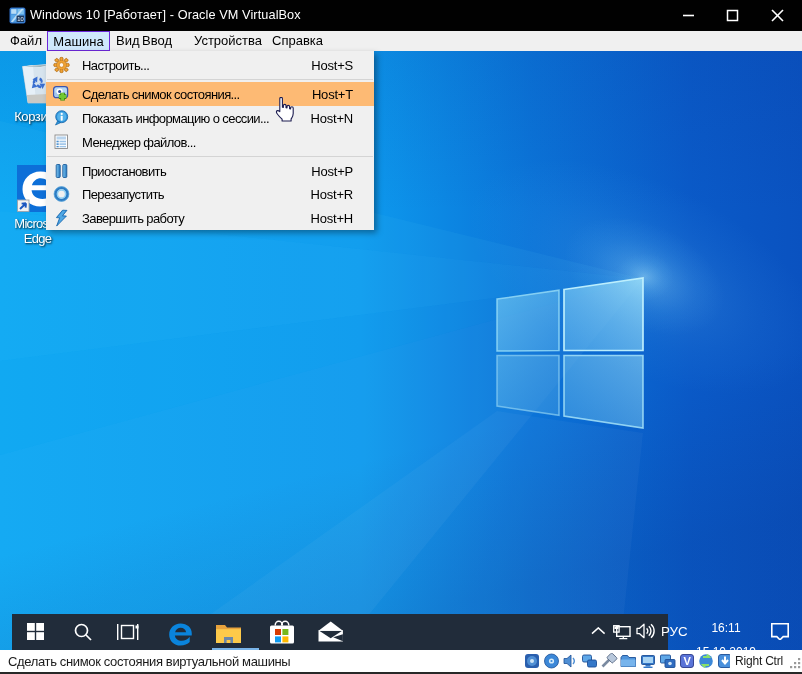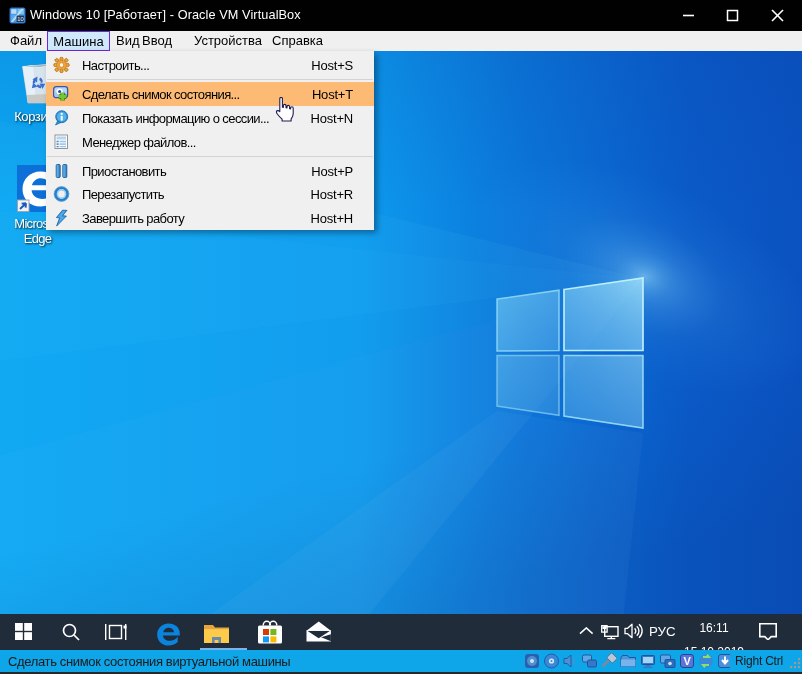--- a/index.html
+++ b/index.html
@@ -15,35 +15,35 @@
   
   #menubar { position:absolute; left:0; top:31px; width:802px; height:20px; background:#f0f0f0; }
   .mitem { position:absolute; top:0; height:20px; line-height:20px; font-size:13px; color:#000; }
   #m-mashina { position:absolute; left:47px; top:0; width:63px; height:20px;
      background:#cfe8fc; border:1px solid #6d28d9; text-align:center; line-height:19px; font-size:13px; }
 
   
   #desktop { position:absolute; left:0; top:51px; width:802px; height:599px; overflow:hidden; }
 
   
-  #taskbar { position:absolute; left:0; bottom:0; width:802px; height:36px; background:#212c3a; }
+  #taskbar { position:absolute; left:12px; bottom:0; width:656px; height:36px; background:#212c3a; }
 
   
   #dropdown { position:absolute; left:46px; top:51px; width:328px; height:179px;
      background:#f0f0f0; box-shadow: 3px 3px 6px rgba(0,0,0,0.35); padding-top:2.5px; z-index:10; }
   .mrow { position:relative; height:23.8px; }
   .mrow .txt { position:absolute; left:36px; top:50%; transform:translateY(-50%); font-size:13px; letter-spacing:-0.6px; color:#000; white-space:nowrap; }
   .mrow .sc  { position:absolute; right:21px; top:50%; transform:translateY(-50%); font-size:13px; letter-spacing:-0.2px; color:#000; }
   .mrow .ic  { position:absolute; left:7px; top:50%; transform:translateY(-50%); width:17px; height:17px; }
   .mrow.hl { background:#fdba74; }
   .msep { height:5px; position:relative; }
   .msep:after { content:""; position:absolute; left:1px; right:1px; top:2px; height:1px; background:#d4d4d4; }
 
   
-  #statusbar { position:absolute; left:0; top:650px; width:802px; height:22px; background:#0ea5e9; }
+  #statusbar { position:absolute; left:0; top:650px; width:802px; height:22px; background:#ffffff; }
   #statusbar .lbl { position:absolute; left:8px; top:50%; transform:translateY(-50%); font-size:13px; letter-spacing:-0.35px; color:#1a1a1a; }
   #winbottom { position:absolute; left:0; top:672px; width:802px; height:2px; background:#282828; }
 
   .dicolabel { position:absolute; color:#fff; font-size:12.5px; text-align:center;
      text-shadow: 1px 1px 2px rgba(0,0,0,0.85); line-height:15px; }
 </style>
 </head>
 <body>
 <div id="stage">
 

